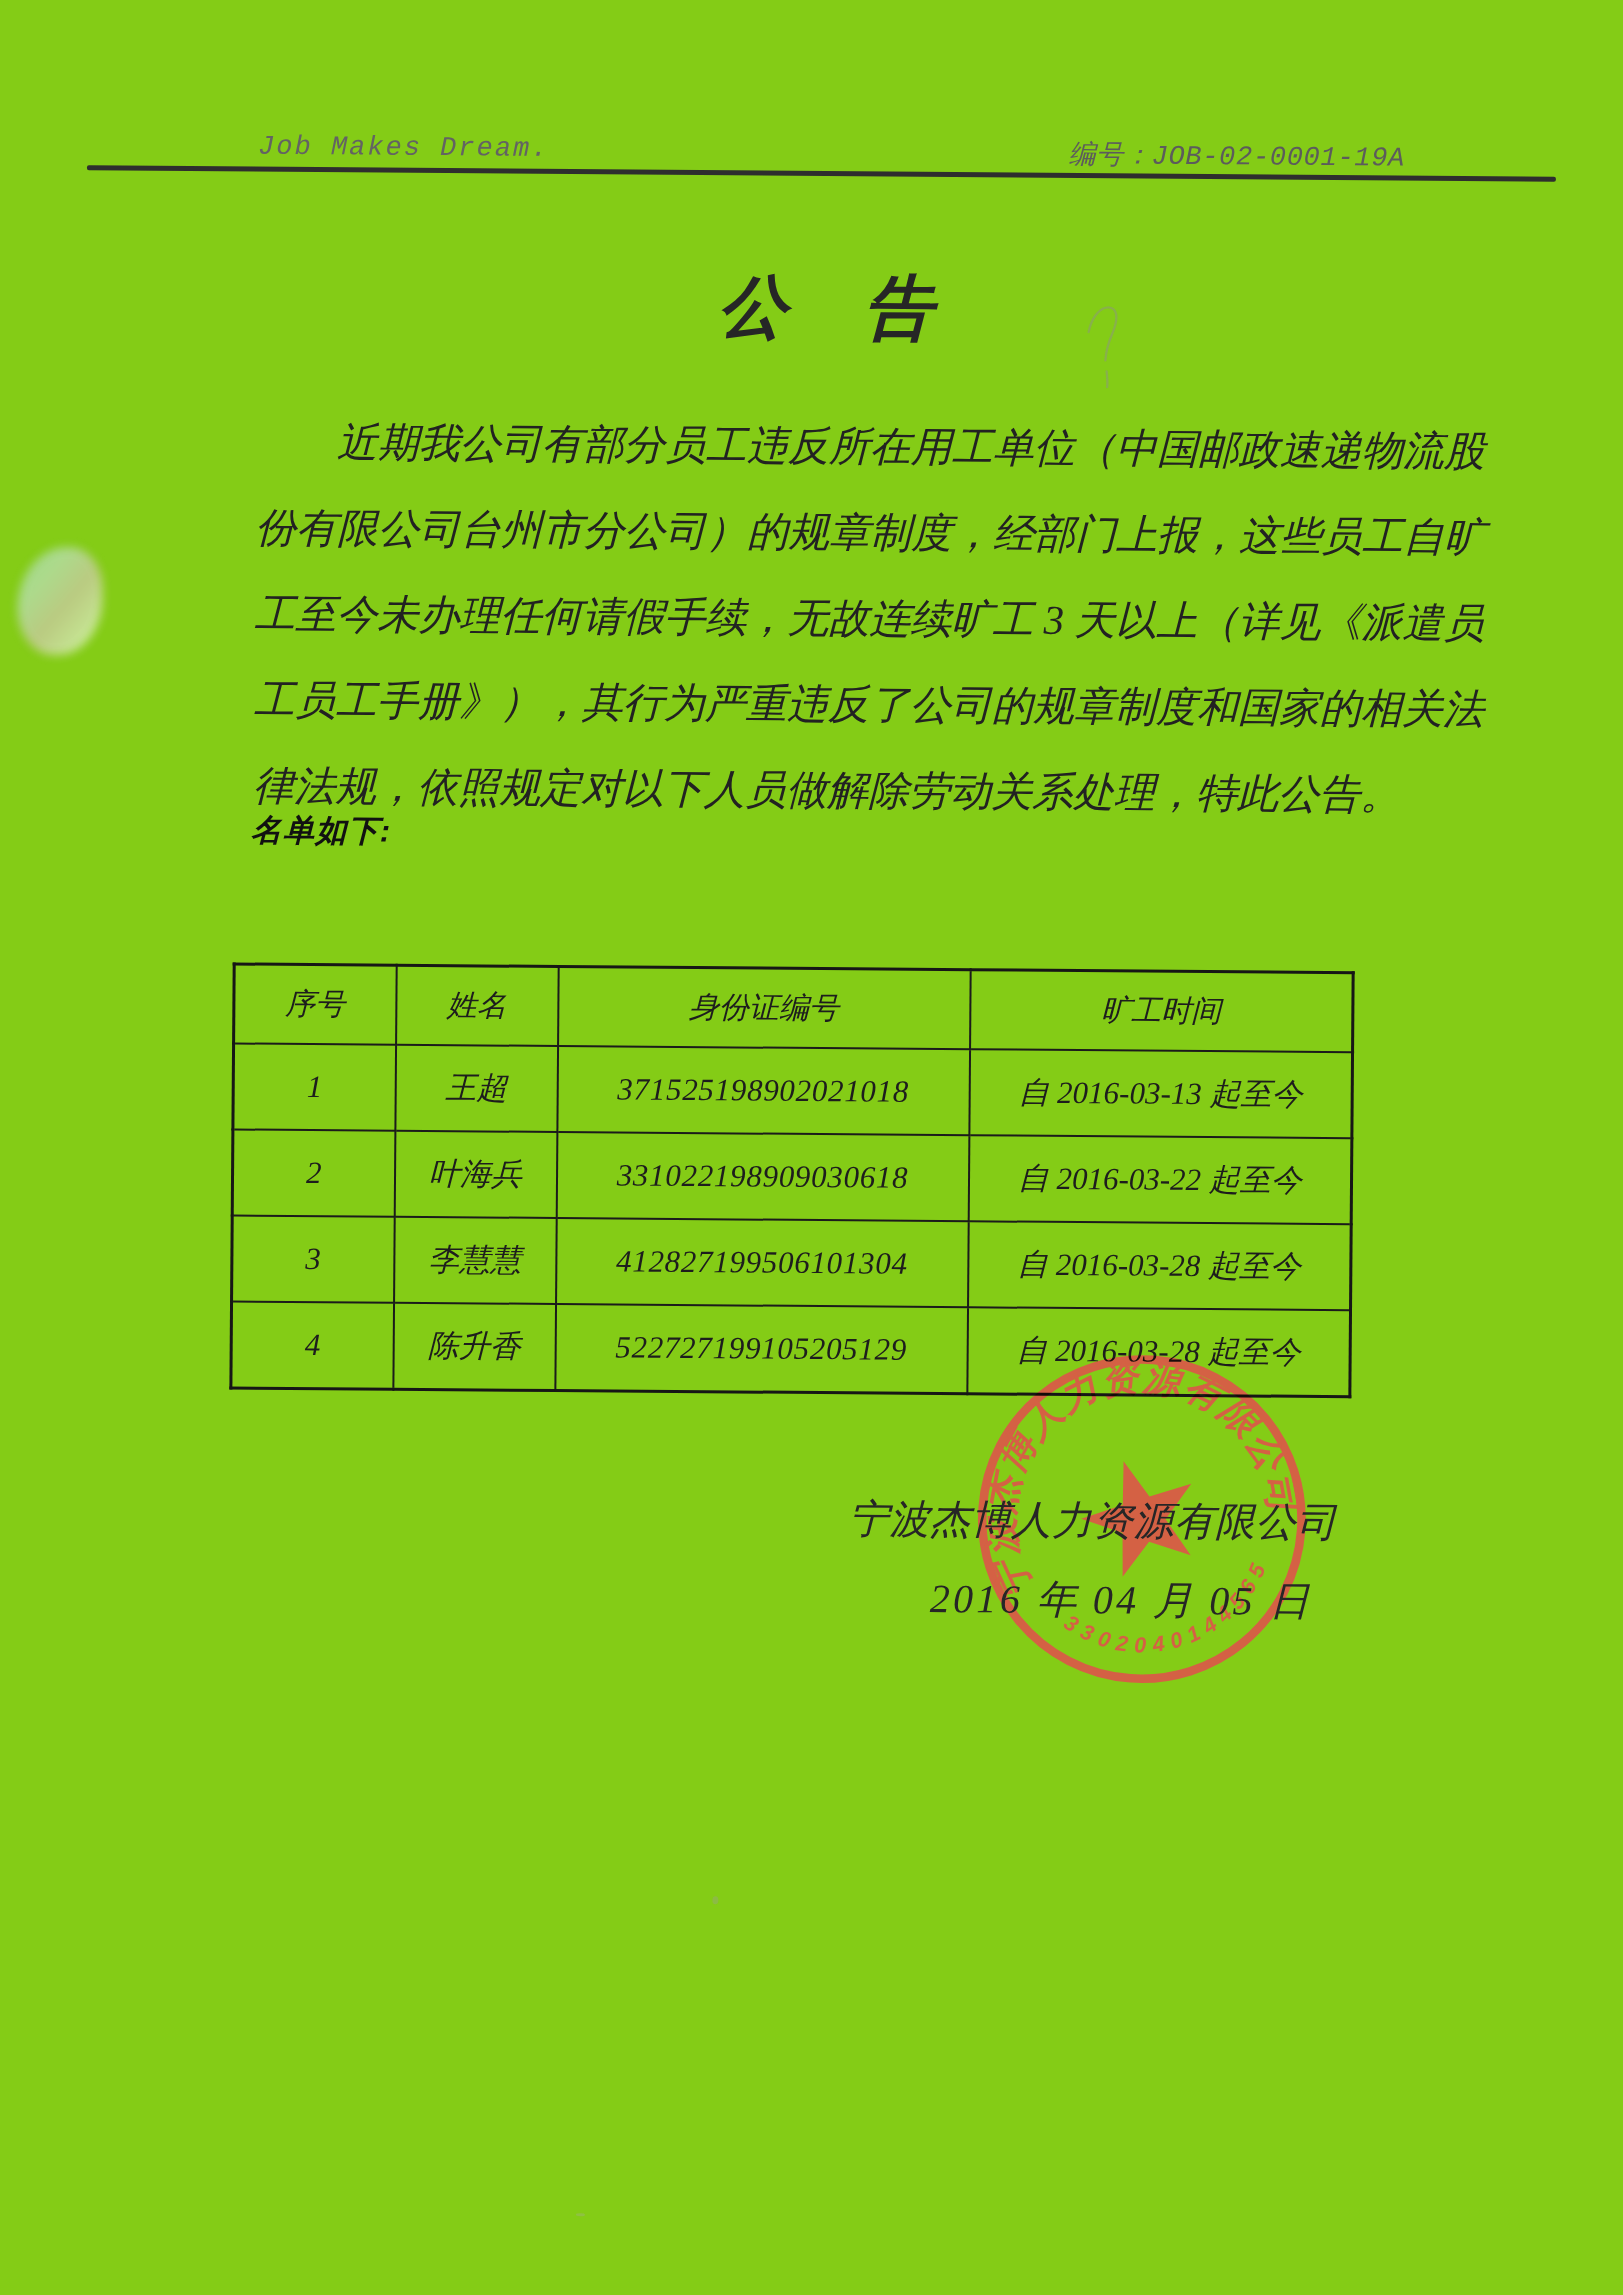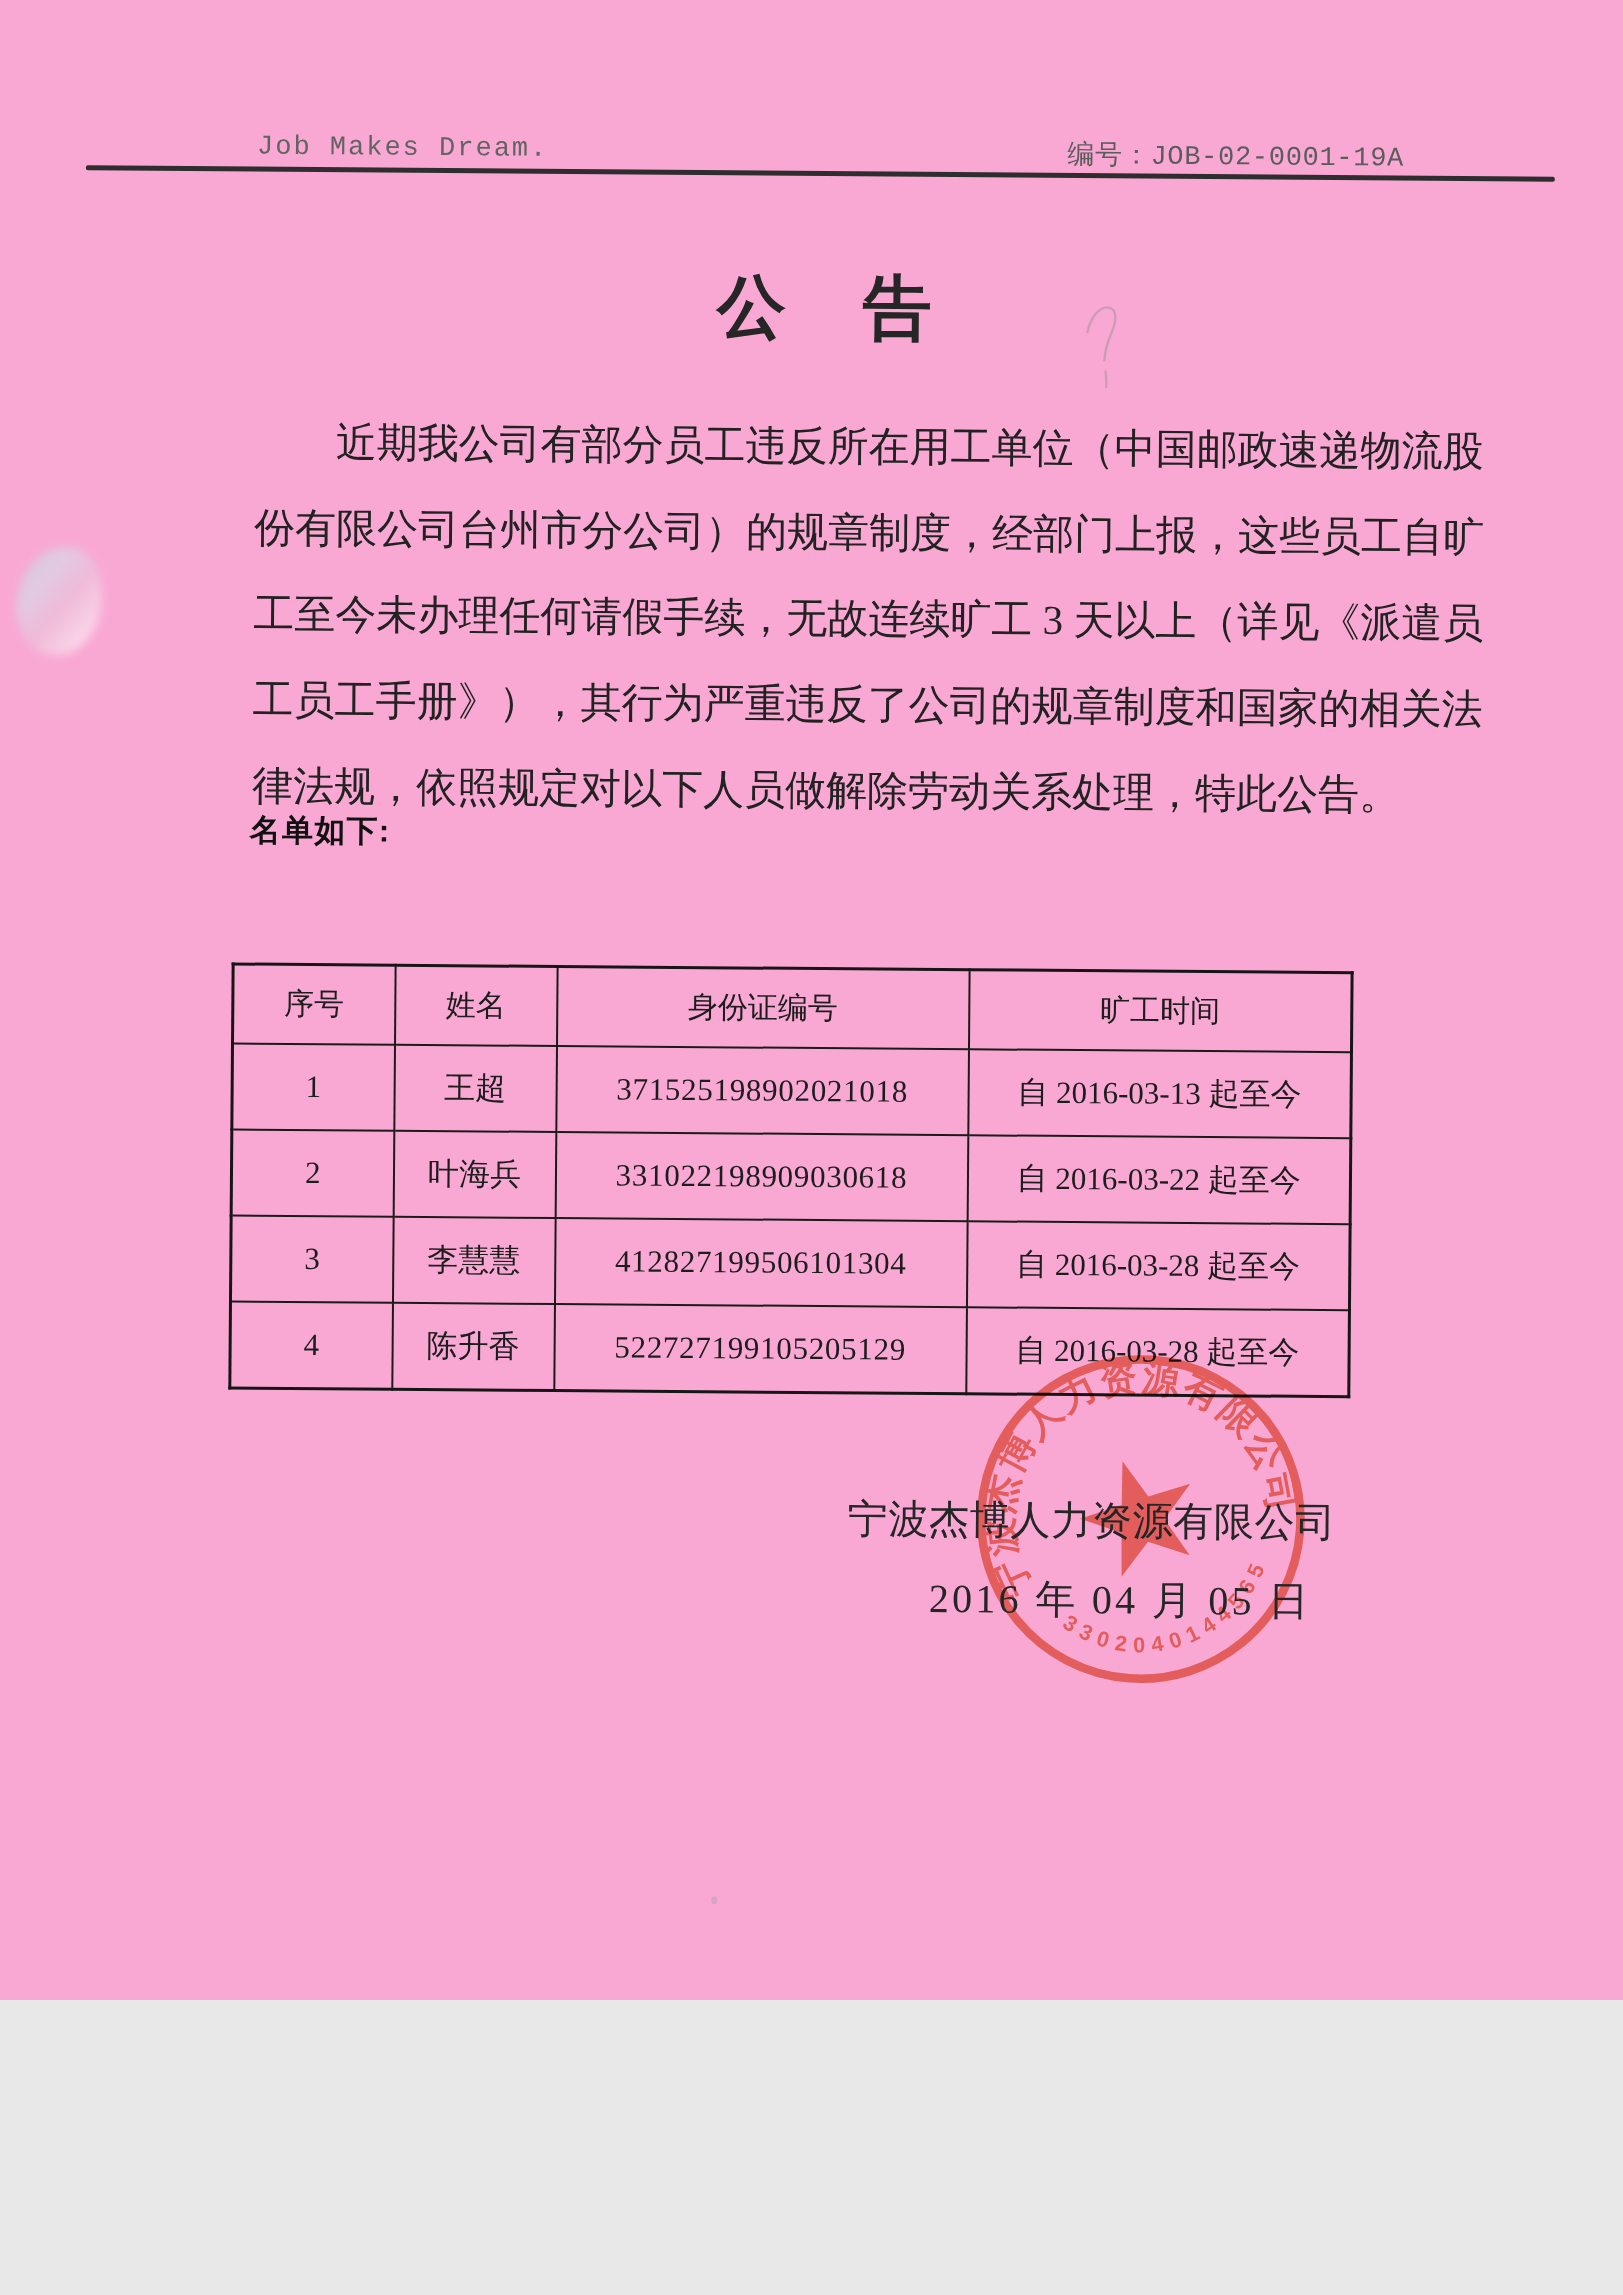--- a/index.html
+++ b/index.html
@@ -1,19 +1,19 @@
 <!DOCTYPE html>
 <html lang="zh" style="font-size:10.5px"><head>
 <meta charset="utf-8">
 <style>
   html,body{margin:0;padding:0;background:#e8e8e8;}
   #page{
-    position:relative;width:1623px;height:2000px;background:#f9a8d4;
+    position:relative;width:1623px;height:2295px;background:#84cc16;
     overflow:hidden;margin:0 auto;
-    font-family:"Liberation Serif","DejaVu Serif",serif;color:#1f1f1f;
+    font-family:"Liberation Serif","DejaVu Serif",serif;color:#1f1f1f;font-style:italic;
   }
   #skew{position:absolute;inset:0;transform:rotate(0.45deg);transform-origin:50% 46%;}
 
   
   .hdr-slogan{
     position:absolute;left:251px;top:136px;
     font-family:"Liberation Mono","DejaVu Sans Mono",monospace;
     font-size:27px;letter-spacing:2px;color:#636363;
   }
   .hdr-docno{

